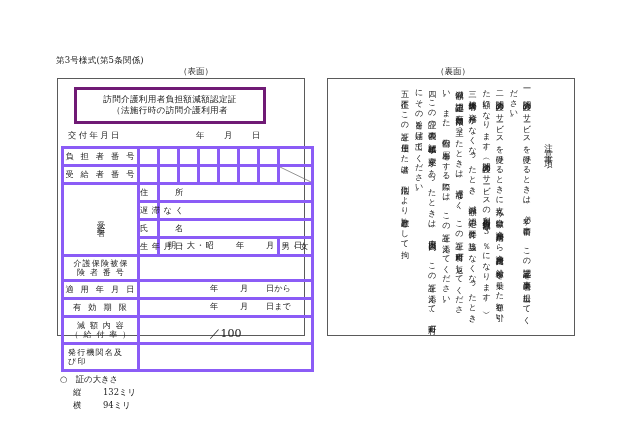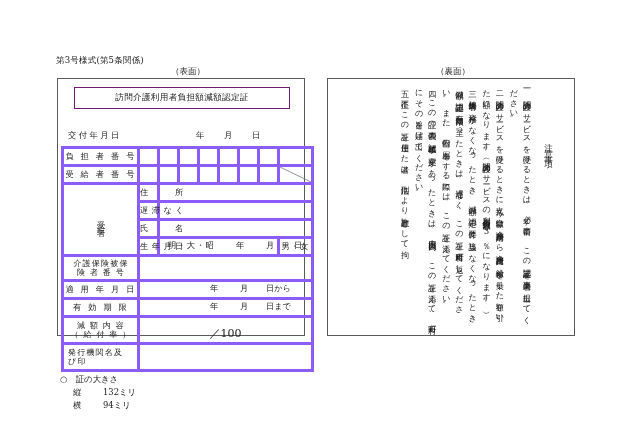--- a/index.html
+++ b/index.html
@@ -31,21 +31,21 @@
     letter-spacing: 0.2px;
     white-space: nowrap;
   }
 
   
   .side-caption {
     position: absolute;
     font-size: 8.5px;
     white-space: nowrap;
   }
-  .cap-front { left: 171px; top: 66px; }
+  .cap-front { left: 179px; top: 66px; }
   .cap-back  { left: 436px; top: 66px; }
 
   
   .panel {
     position: absolute;
     border: 1px solid #5a5a5a;
     background: #fff;
     box-sizing: border-box;
   }
   .panel-front {
@@ -59,23 +59,23 @@
     top: 78px;
     width: 248px;
     height: 258px;
   }
 
   
   .title-box {
     position: absolute;
     left: 16px;
     top: 8px;
-    width: 216px;
+    width: 192px;
     box-sizing: border-box;
-    border: 1px solid #701a75;
+    border: 3px solid #701a75;
     padding: 4px 0 5px 0;
     text-align: center;
     line-height: 1.28;
     font-size: 8.6px;
     letter-spacing: 0.3px;
   }
   .title-box div { white-space: nowrap; }
 
   
   .issue-row {
@@ -222,20 +222,21 @@
 
   <div class="form-no">第3号様式(第5条関係)</div>
 
   <div class="side-caption cap-front">（表面）</div>
   <div class="side-caption cap-back">（裏面）</div>
 
   <div class="panel panel-front">
 
     <div class="title-box">
       <div>訪問介護利用者負担額減額認定証</div>
+      <div>（法施行時の訪問介護利用者</div>
     </div>
 
     <div class="issue-row">
       <span class="issue-label">交付年月日</span>
       <span class="issue-y">年</span>
       <span class="issue-m">月</span>
       <span class="issue-d">日</span>
     </div>
 
     <table class="main-table">

